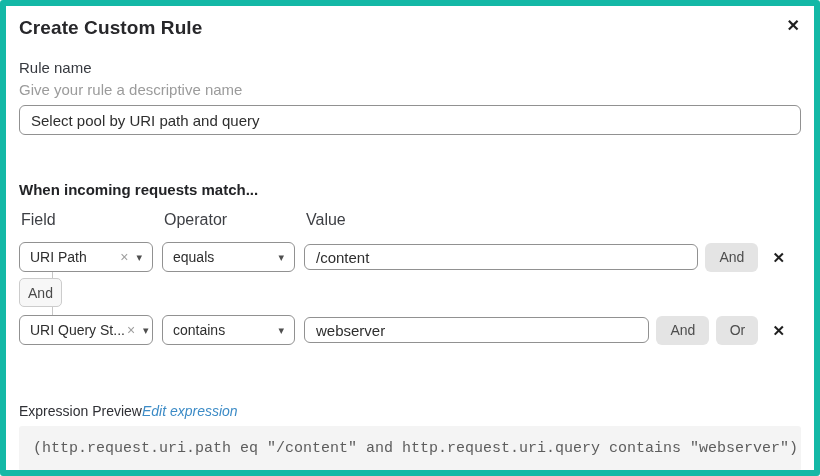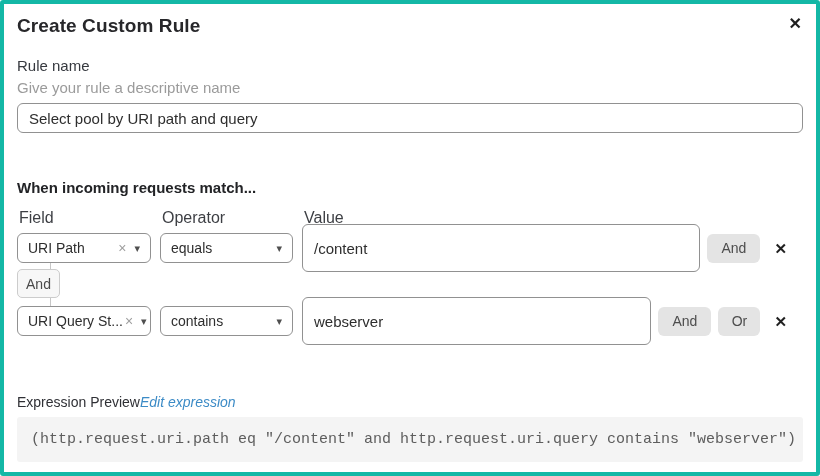--- a/index.html
+++ b/index.html
@@ -7,21 +7,21 @@
   body {
     font-family: "Liberation Sans", sans-serif;
     color: #313131;
     width: 820px;
     height: 476px;
   }
   .dialog {
     width: 820px;
     height: 476px;
     background: #ffffff;
-    border: 4px solid #14b8a6;
+    border: 6px solid #14b8a6;
     border-radius: 3px;
     padding: 0 13px;
     overflow: hidden;
   }
   
   .dlg-header {
     display: flex;
     justify-content: space-between;
     align-items: flex-start;
     padding-top: 10px;
@@ -87,21 +87,21 @@
     font-size: 16px;
     color: #3d3f44;
     line-height: 16px;
   }
   .col-field    { width: 143px; padding-left: 2px; }
   .col-operator { width: 142px; padding-left: 2px; }
   .col-value    { padding-left: 2px; }
   .cond-row {
     display: flex;
     align-items: center;
-    margin-top: 7px;
+    margin-top: 14px;
     height: 30px;
   }
   .select {
     height: 30px;
     border: 1px solid #919191;
     border-radius: 6px;
     background: #fff;
     display: flex;
     align-items: center;
     padding: 0 10px;
@@ -122,21 +122,21 @@
     cursor: pointer;
   }
   .sel-caret {
     margin-left: 6px;
     font-size: 11px;
     color: #4f4f4f;
     line-height: 11px;
     cursor: pointer;
   }
   .sel-op .sel-caret { margin-left: auto; }
-  .val-input { flex: 1; margin-right: 7px; height: 48px; }
+  .val-input { flex: 1; margin-right: 7px; height: 26px; }
   .chip-btn {
     height: 29px;
     background: #e4e4e4;
     border: none;
     border-radius: 6px;
     font-size: 14px;
     color: #4d4d4d;
     font-family: "Liberation Sans", sans-serif;
     display: flex;
     align-items: center;

